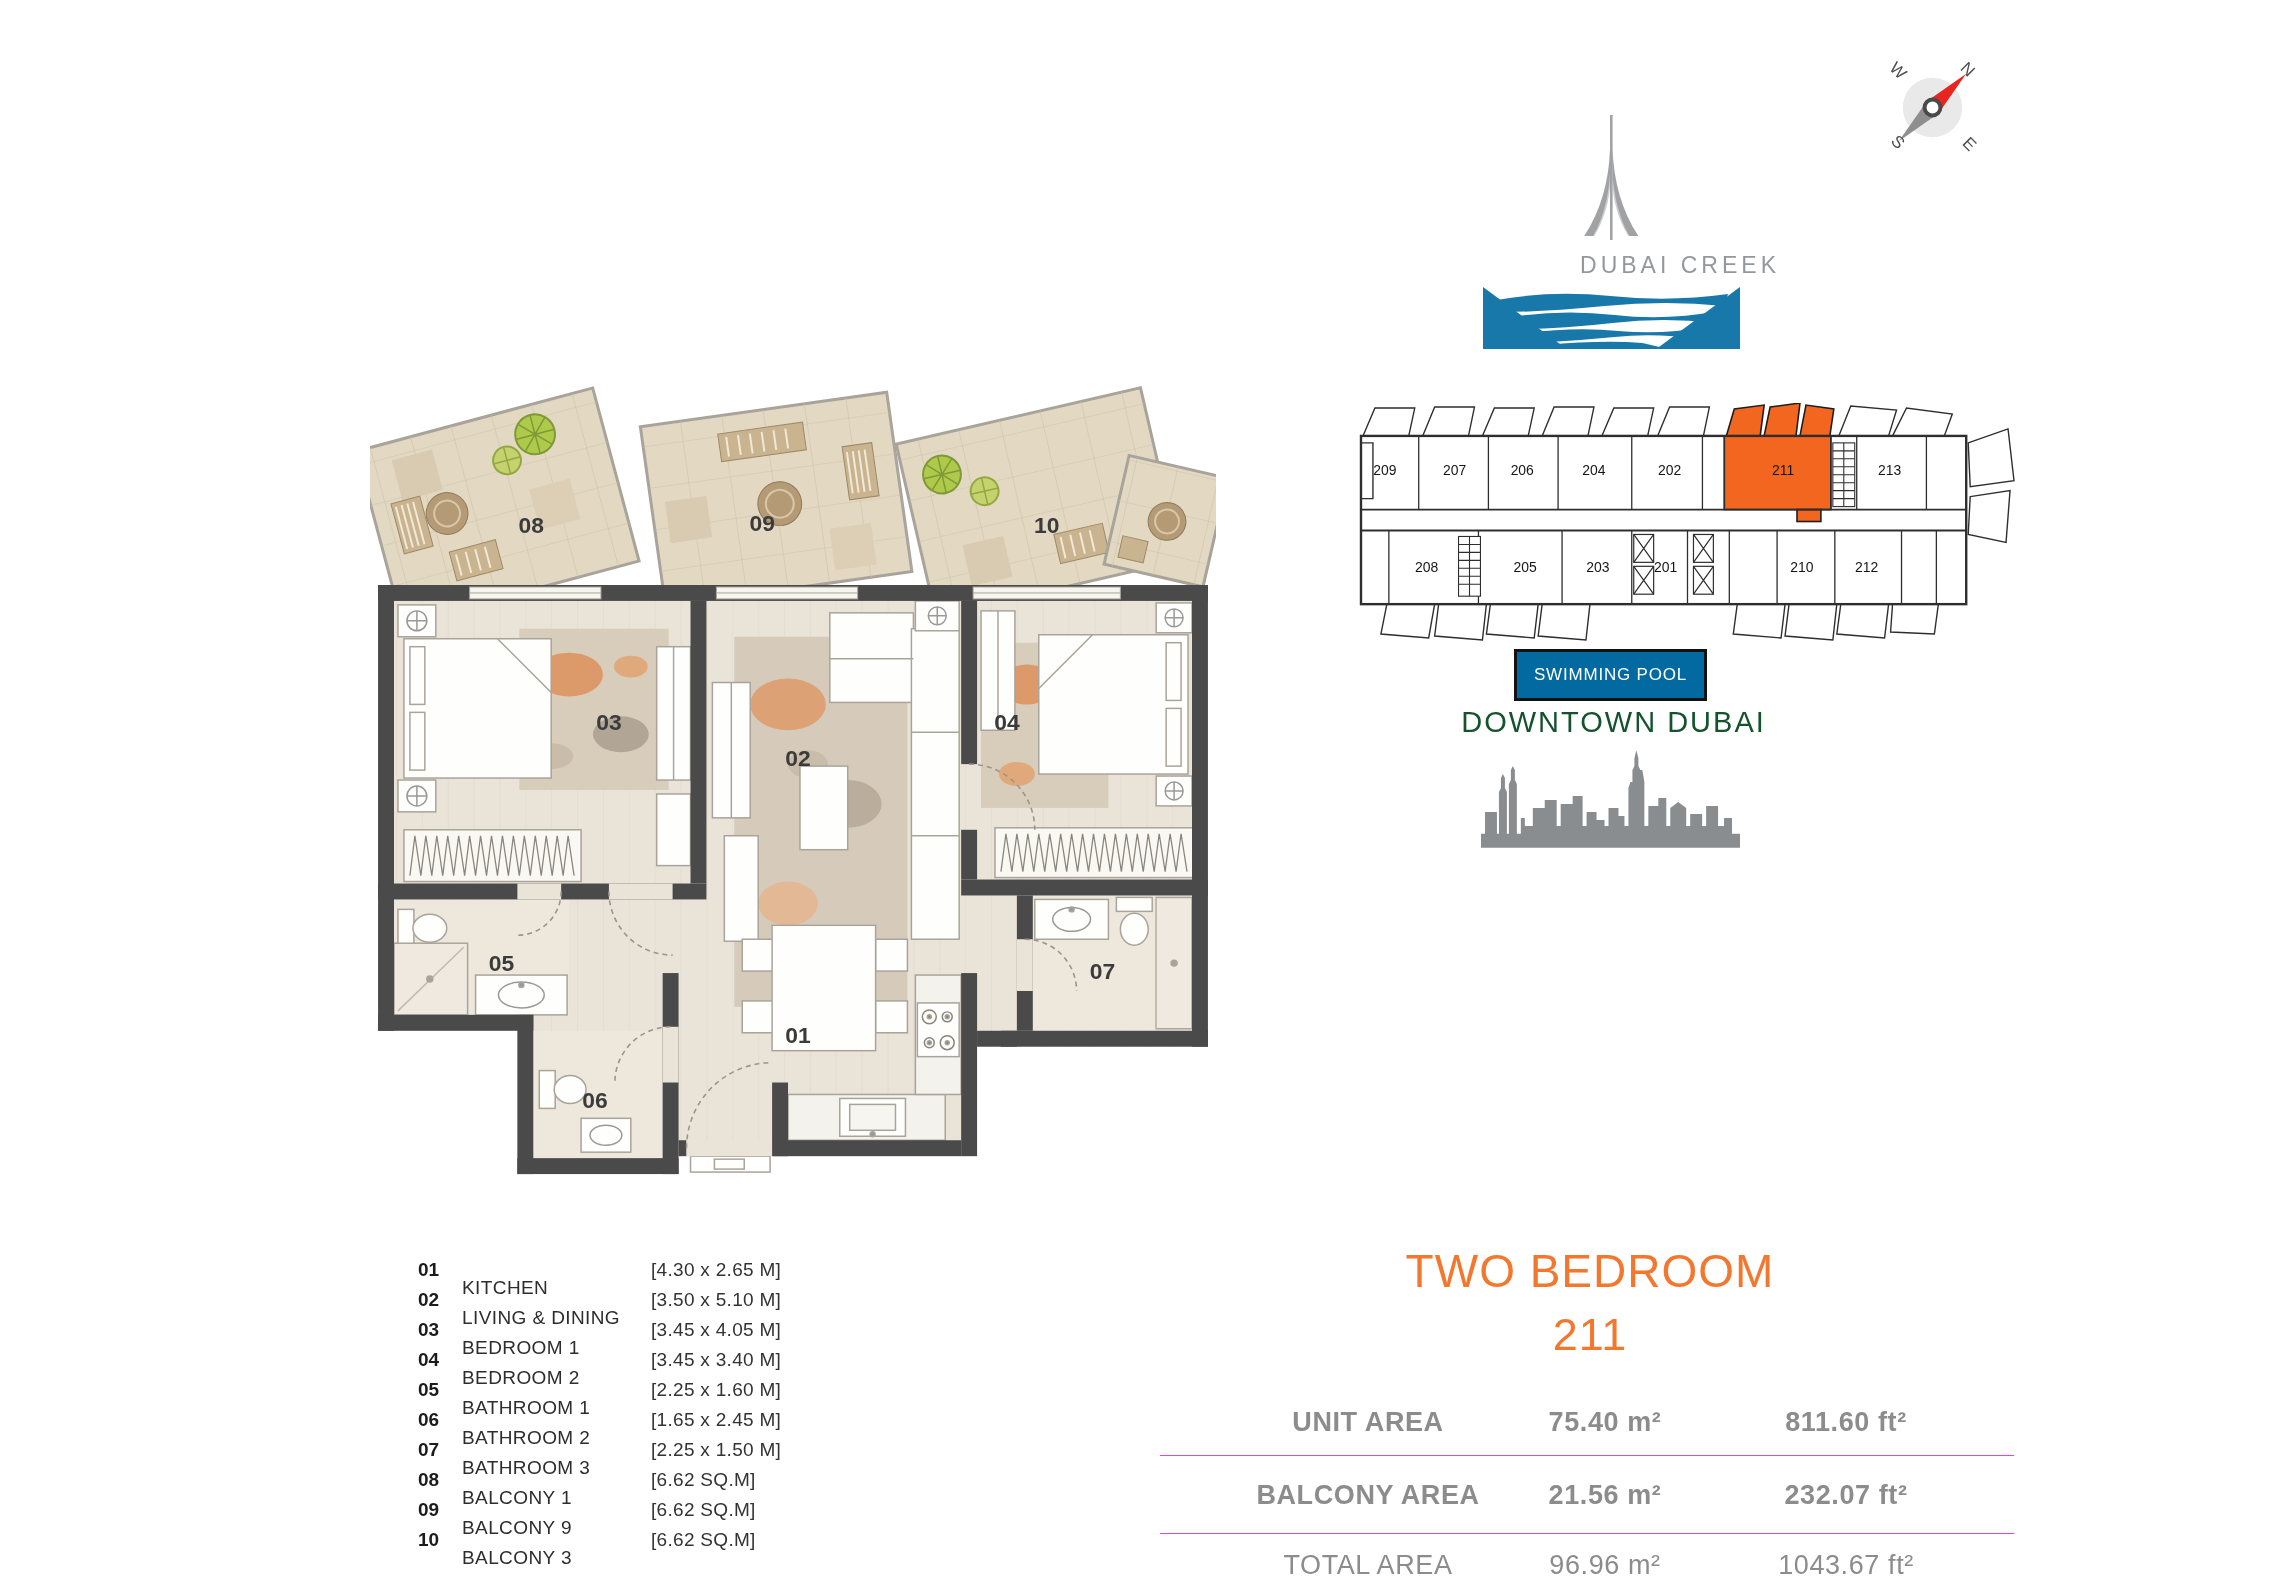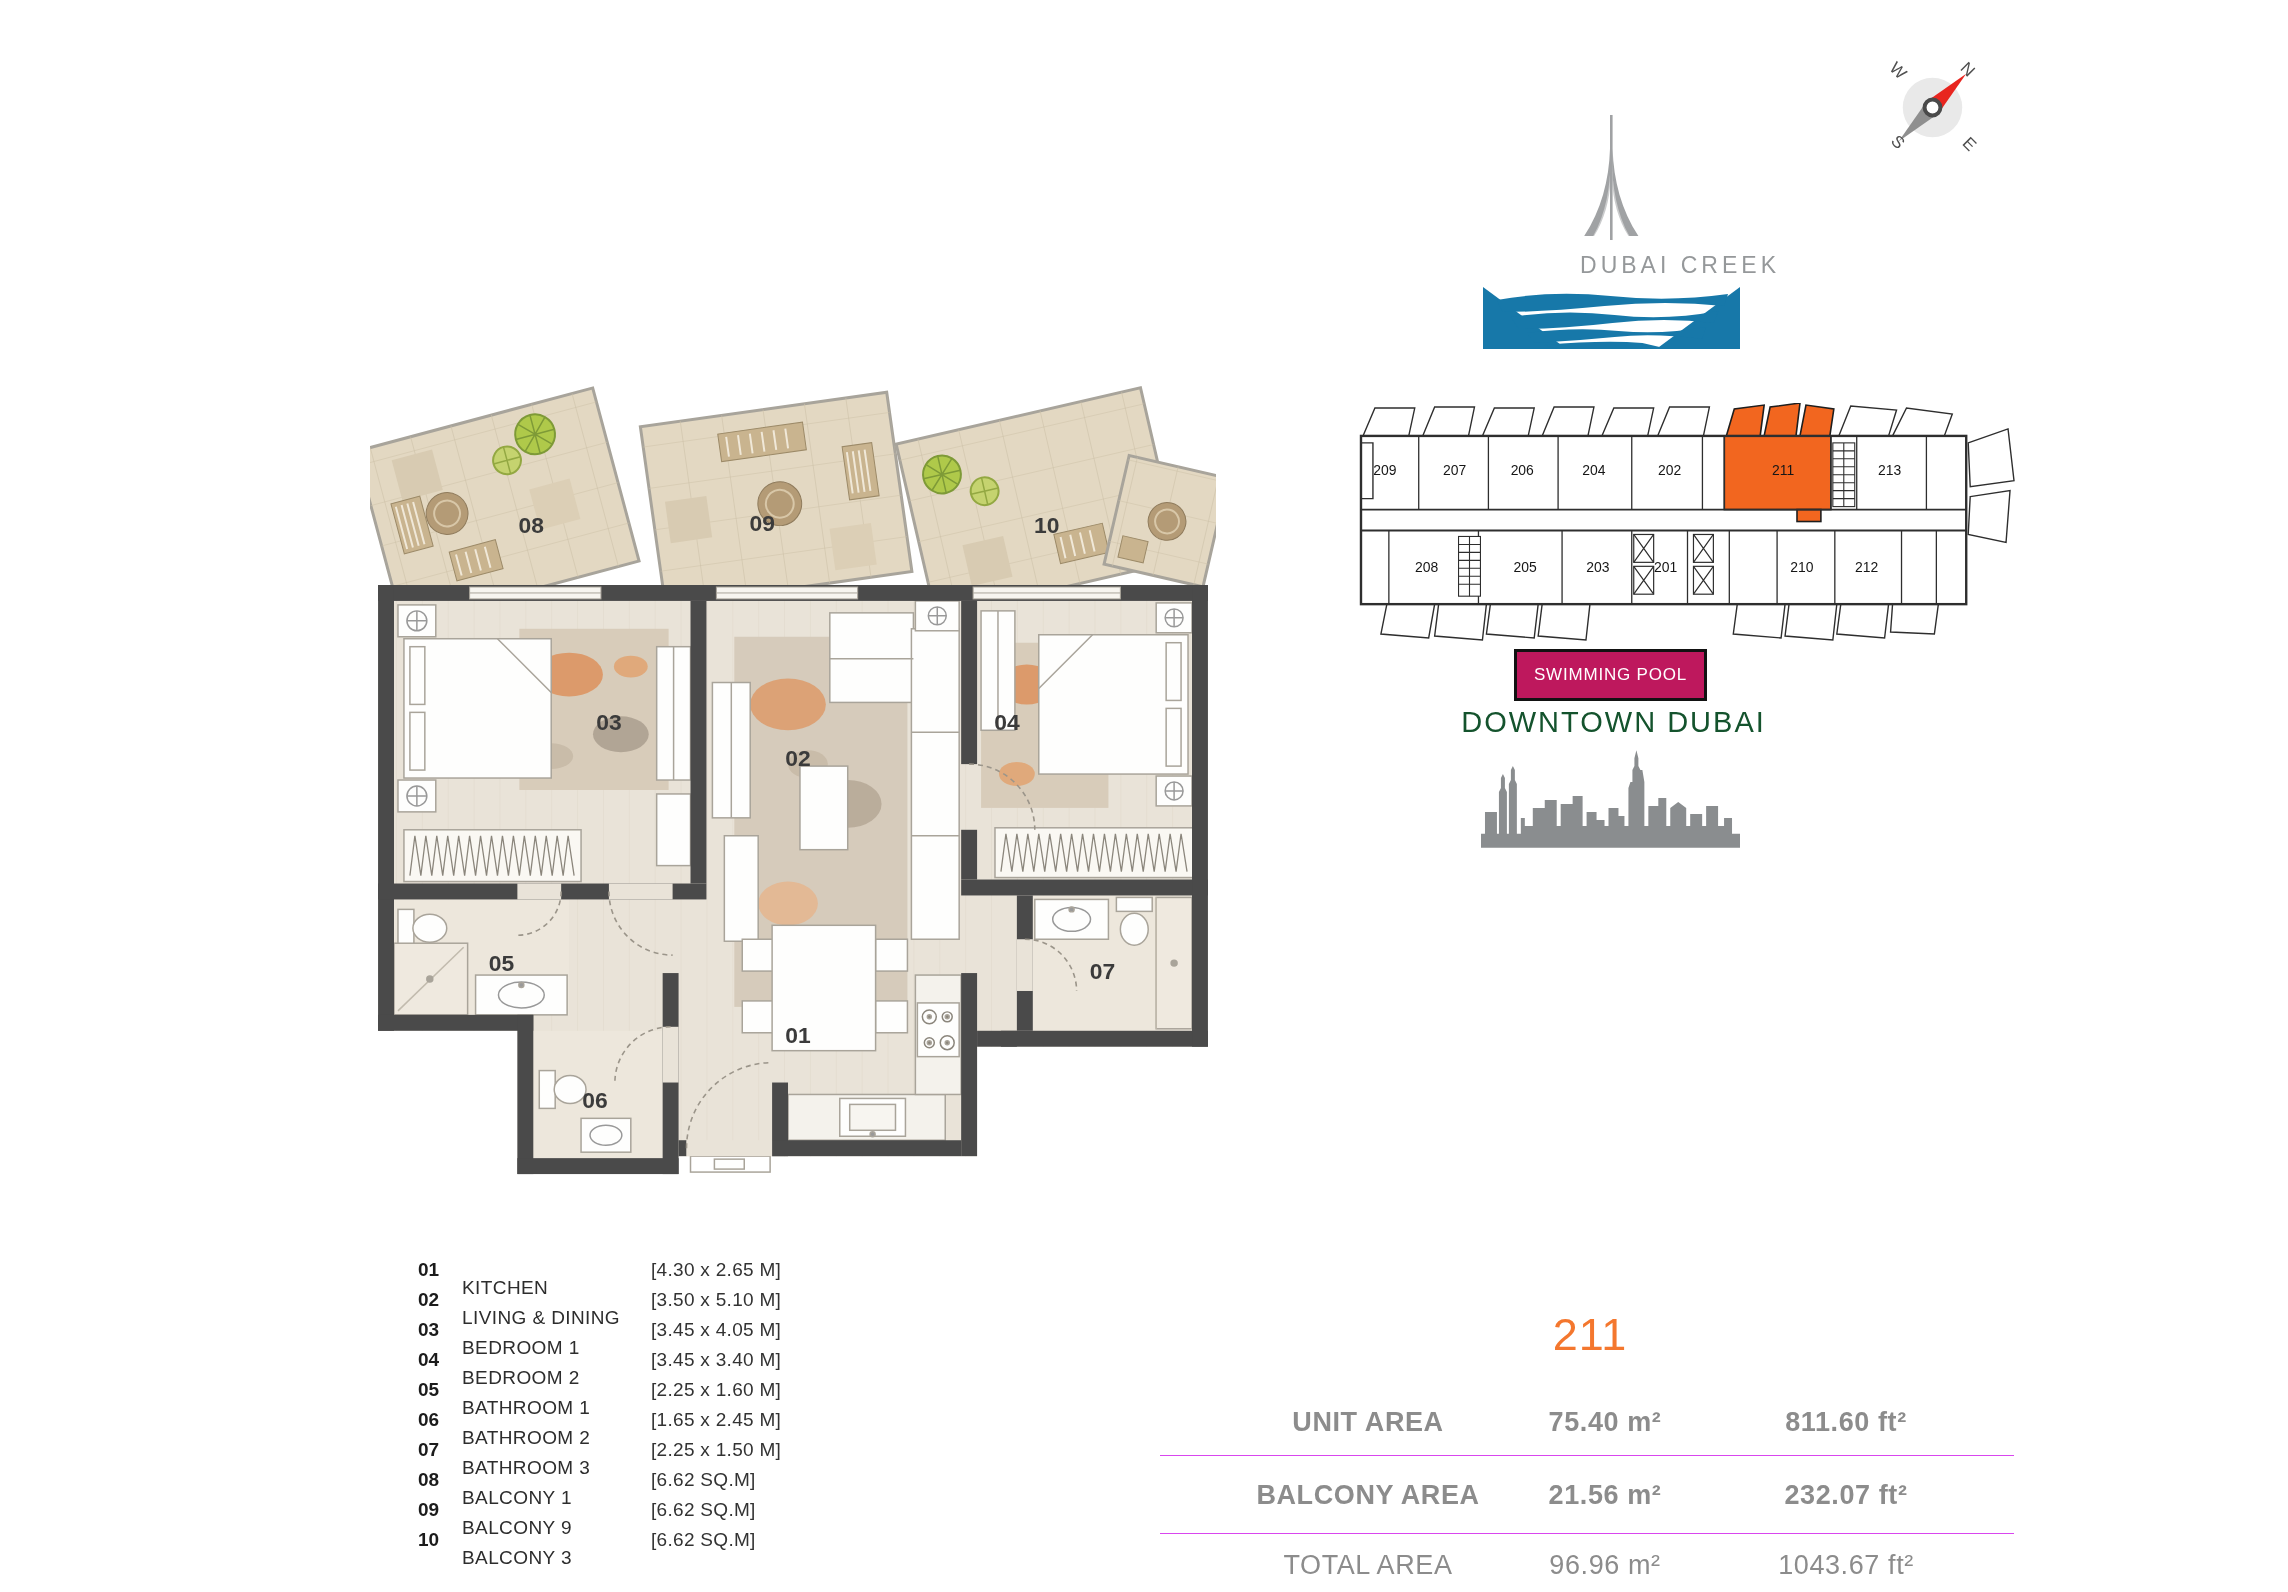--- a/index.html
+++ b/index.html
@@ -8,21 +8,21 @@
   .abs{position:absolute;}
   
   #legend{left:418px;top:1255px;width:390px;}
   .legend-row{display:flex;height:30px;align-items:center;font-size:19px;color:#2d2d2d;}
   .legend-num{width:44px;font-weight:bold;color:#1b1b1b;}
   .legend-name{width:189px;letter-spacing:0.4px;margin-top:36px;}
   .legend-dim{flex:1;letter-spacing:0.3px;color:#333;}
   
   #logo-title{left:1442px;top:252px;width:338px;text-align:right;font-size:23px;
               letter-spacing:4px;color:#95989A;}
-  #pool-button{left:1514px;top:649px;width:187px;height:46px;background:#be185d;
+  #pool-button{left:1514px;top:649px;width:187px;height:46px;background:#0369a1;
                border:3px solid #121212;display:flex;align-items:center;justify-content:center;
                color:#fff;font-size:17px;letter-spacing:0.8px;}
   #downtown-label{left:1442px;top:706px;width:343px;text-align:center;font-size:29px;
                   letter-spacing:2px;color:#14532d;}
   
   #unit-type-title{left:1391px;top:1244px;width:398px;text-align:center;font-size:46px;
                    color:#F4772E;letter-spacing:1px;}
   #unit-number{left:1391px;top:1309px;width:398px;text-align:center;font-size:45px;
                color:#F4772E;letter-spacing:1px;}
   #summary-table{left:1160px;top:1388px;width:854px;color:#8C8C8C;font-size:27px;}
@@ -502,20 +502,21 @@
     <polygon points="24,92 52,52 64,64" fill="#8F8F8F"></polygon>
     <circle cx="58" cy="58" r="8" fill="#FFFFFF" stroke="#4A4A4A" stroke-width="4"></circle>
     <g font-size="17" fill="#4F4F4F" text-anchor="middle">
       <text x="22" y="26" transform="rotate(45 22 22)">W</text>
       <text x="93" y="25" transform="rotate(45 93 20)">N</text>
       <text x="22" y="98" transform="rotate(45 22 94)">S</text>
       <text x="94" y="100" transform="rotate(45 94 96)">E</text>
     </g>
   </svg>
 
+  <div id="unit-type-title" class="abs">TWO BEDROOM</div>
   <div id="unit-number" class="abs">211</div>
 
   <div id="summary-table" class="abs">
     <div class="sum-row divided">
       <span class="sum-cell c1">UNIT AREA</span>
       <span class="sum-cell c2">75.40 m²</span>
       <span class="sum-cell c3">811.60 ft²</span>
     </div>
     <div class="sum-row mid divided">
       <span class="sum-cell c1">BALCONY AREA</span>

